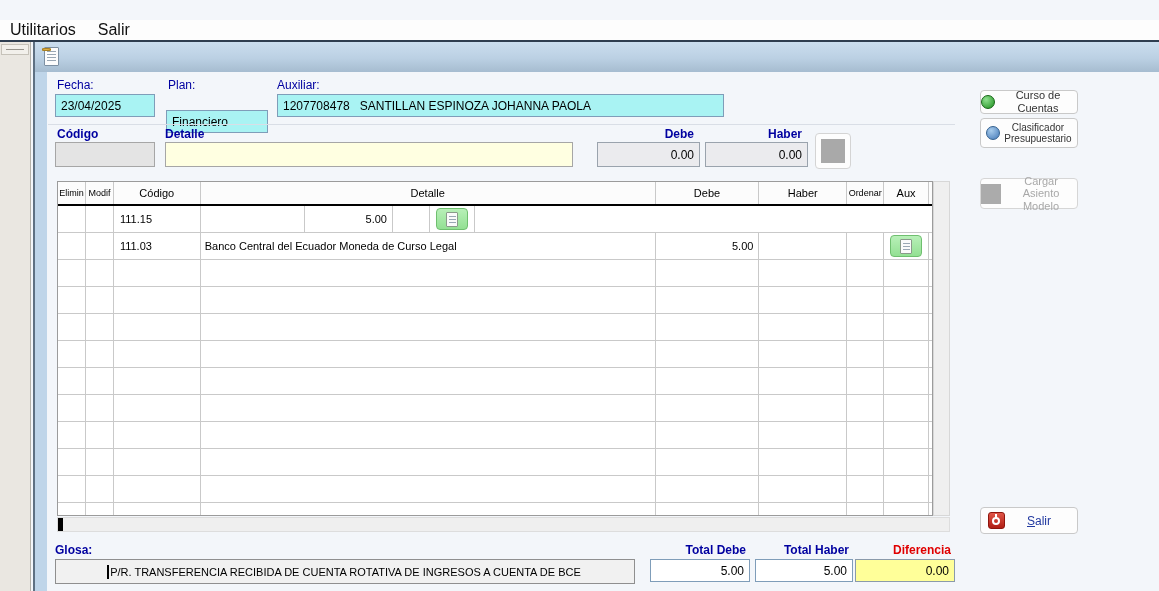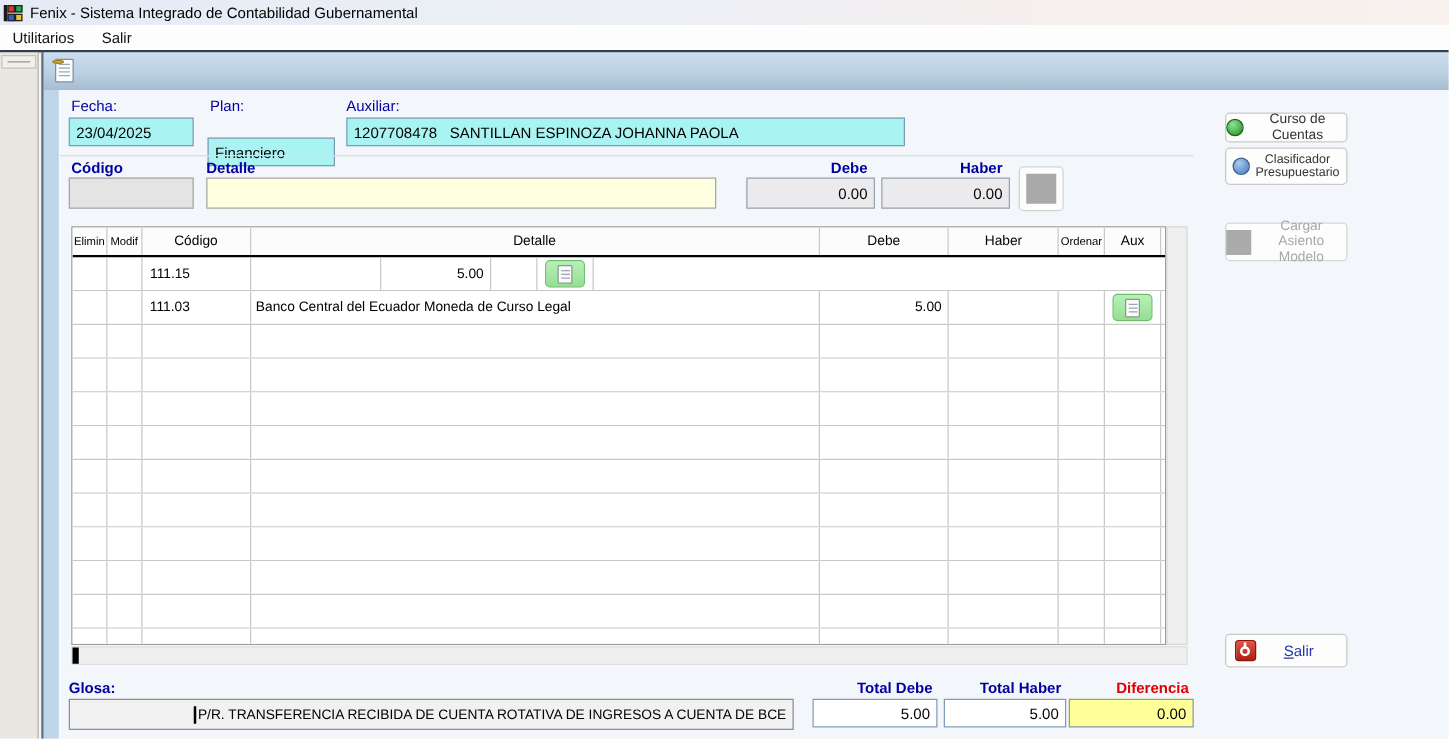--- a/index.html
+++ b/index.html
@@ -14,21 +14,21 @@
   .winlogo{width:16px;height:15px;position:relative;display:inline-block;}
   .winlogo .spine{position:absolute;left:0;top:1px;width:3px;height:13px;background:#1a1a1a;}
   .winlogo .sq{position:absolute;width:6px;height:6px;border:1px solid #222;box-sizing:border-box;}
   .winlogo .r{left:3px;top:1px;background:#D93A2B;}
   .winlogo .g{left:9px;top:1px;background:#2DA84B;}
   .winlogo .b{left:3px;top:8px;background:#2B5FD9;}
   .winlogo .y{left:9px;top:8px;background:#E9C431;}
 
   .menubar{position:absolute;left:0;top:20px;width:1159px;height:20px;background:#FDFDFD;
     display:flex;align-items:center;gap:18px;padding-left:8px;box-sizing:border-box;}
-  .menu-item{font-size:12px;color:#111;cursor:default;padding:2px 2px;}
+  .menu-item{font-size:16px;color:#111;cursor:default;padding:2px 2px;}
   .frameline{position:absolute;left:0;top:40px;width:1159px;height:2px;background:#2F3E50;}
 
   
   .dock{position:absolute;left:0;top:42px;width:31px;height:549px;background:#EAE7E1;border-right:1px solid #B5B1A8;box-sizing:border-box;}
   .dock-grip{position:absolute;left:1px;top:2px;width:28px;height:11px;background:#F2F0EB;border:1px solid #C6C2B9;box-sizing:border-box;}
   .dock-grip::after{content:"";display:block;margin:4px auto 0;width:18px;height:1px;background:#97948C;}
   .win-edge{position:absolute;left:33px;top:42px;width:2px;height:549px;background:#5E7082;}
   .blue-strip{position:absolute;left:35px;top:72px;width:12px;height:519px;background:#BFD5E9;}
 
   
@@ -45,21 +45,21 @@
   .lbl.b{font-weight:bold;}
   .lbl.red{color:#E00000;font-weight:bold;}
   .field{position:absolute;box-sizing:border-box;border:1px solid #7F9DB9;font-size:12px;color:#000;
     display:flex;align-items:center;padding:0 5px;background:#fff;}
   .field.cyan{background:#A9F3F3;}
   .field.disabled{background:#E4E4E4;border-color:#A6A6A6;}
   .field.yellowpale{background:#FFFFE1;border-color:#A6A6A6;}
   .field.grayval{background:#EBEBEE;border-color:#9AA3AD;justify-content:flex-end;}
   .field.white{background:#FFFFFF;justify-content:flex-end;}
   .field.totyellow{background:#FFFF99;border-color:#8A9AAA;justify-content:flex-end;}
-  .field.glosa{background:#F1F1F1;border-color:#8F8F8F;font-size:11px;justify-content:flex-end;padding-left:3px;}
+  .field.glosa{background:#F1F1F1;border-color:#8F8F8F;font-size:11px;justify-content:center;padding-left:3px;}
   .pre{white-space:pre;}
   .caret{display:inline-block;width:2px;height:14px;background:#000;margin-right:1px;}
   .divider{position:absolute;left:48px;top:124px;width:907px;height:1px;background:#D9DEE6;}
 
   .sq-btn{position:absolute;left:815px;top:133px;width:36px;height:36px;background:#FDFDFD;border:1px solid #D4D4D4;border-radius:4px;
     display:flex;align-items:center;justify-content:center;box-sizing:border-box;}
   .sq-btn .sq{width:24px;height:24px;background:#A9A9A9;}
 
   
   .grid{position:absolute;left:57px;top:181px;width:876px;height:335px;background:#fff;border:1px solid #9B9B9B;box-sizing:border-box;overflow:hidden;}
@@ -101,30 +101,20 @@
     position:relative;flex:0 0 auto;box-sizing:border-box;}
   .power .ring{position:absolute;left:3px;top:4px;width:8px;height:8px;border:2px solid #fff;border-radius:50%;box-sizing:border-box;}
   .power .tick{position:absolute;left:6px;top:1px;width:2px;height:5px;background:#fff;}
   .salir-label{font-size:12px;color:#2239A0;}
 </style>
 </head>
 <body>
 
 <div class="app">
 
-  <div class="titlebar">
-    <span class="winlogo">
-      <span class="spine"></span>
-        <span class="sq r"></span>
-        <span class="sq g"></span>
-        <span class="sq b"></span>
-        <span class="sq y"></span>
-    </span>
-    <span class="title">Fenix - Sistema Integrado de Contabilidad Gubernamental</span>
-  </div>
 
   <div class="menubar">
     <span class="menu-item">Utilitarios</span>
     <span class="menu-item">Salir</span>
   </div>
   <div class="frameline"></div>
 
   <div class="dock">
     <div class="dock-grip"></div>
   </div>

